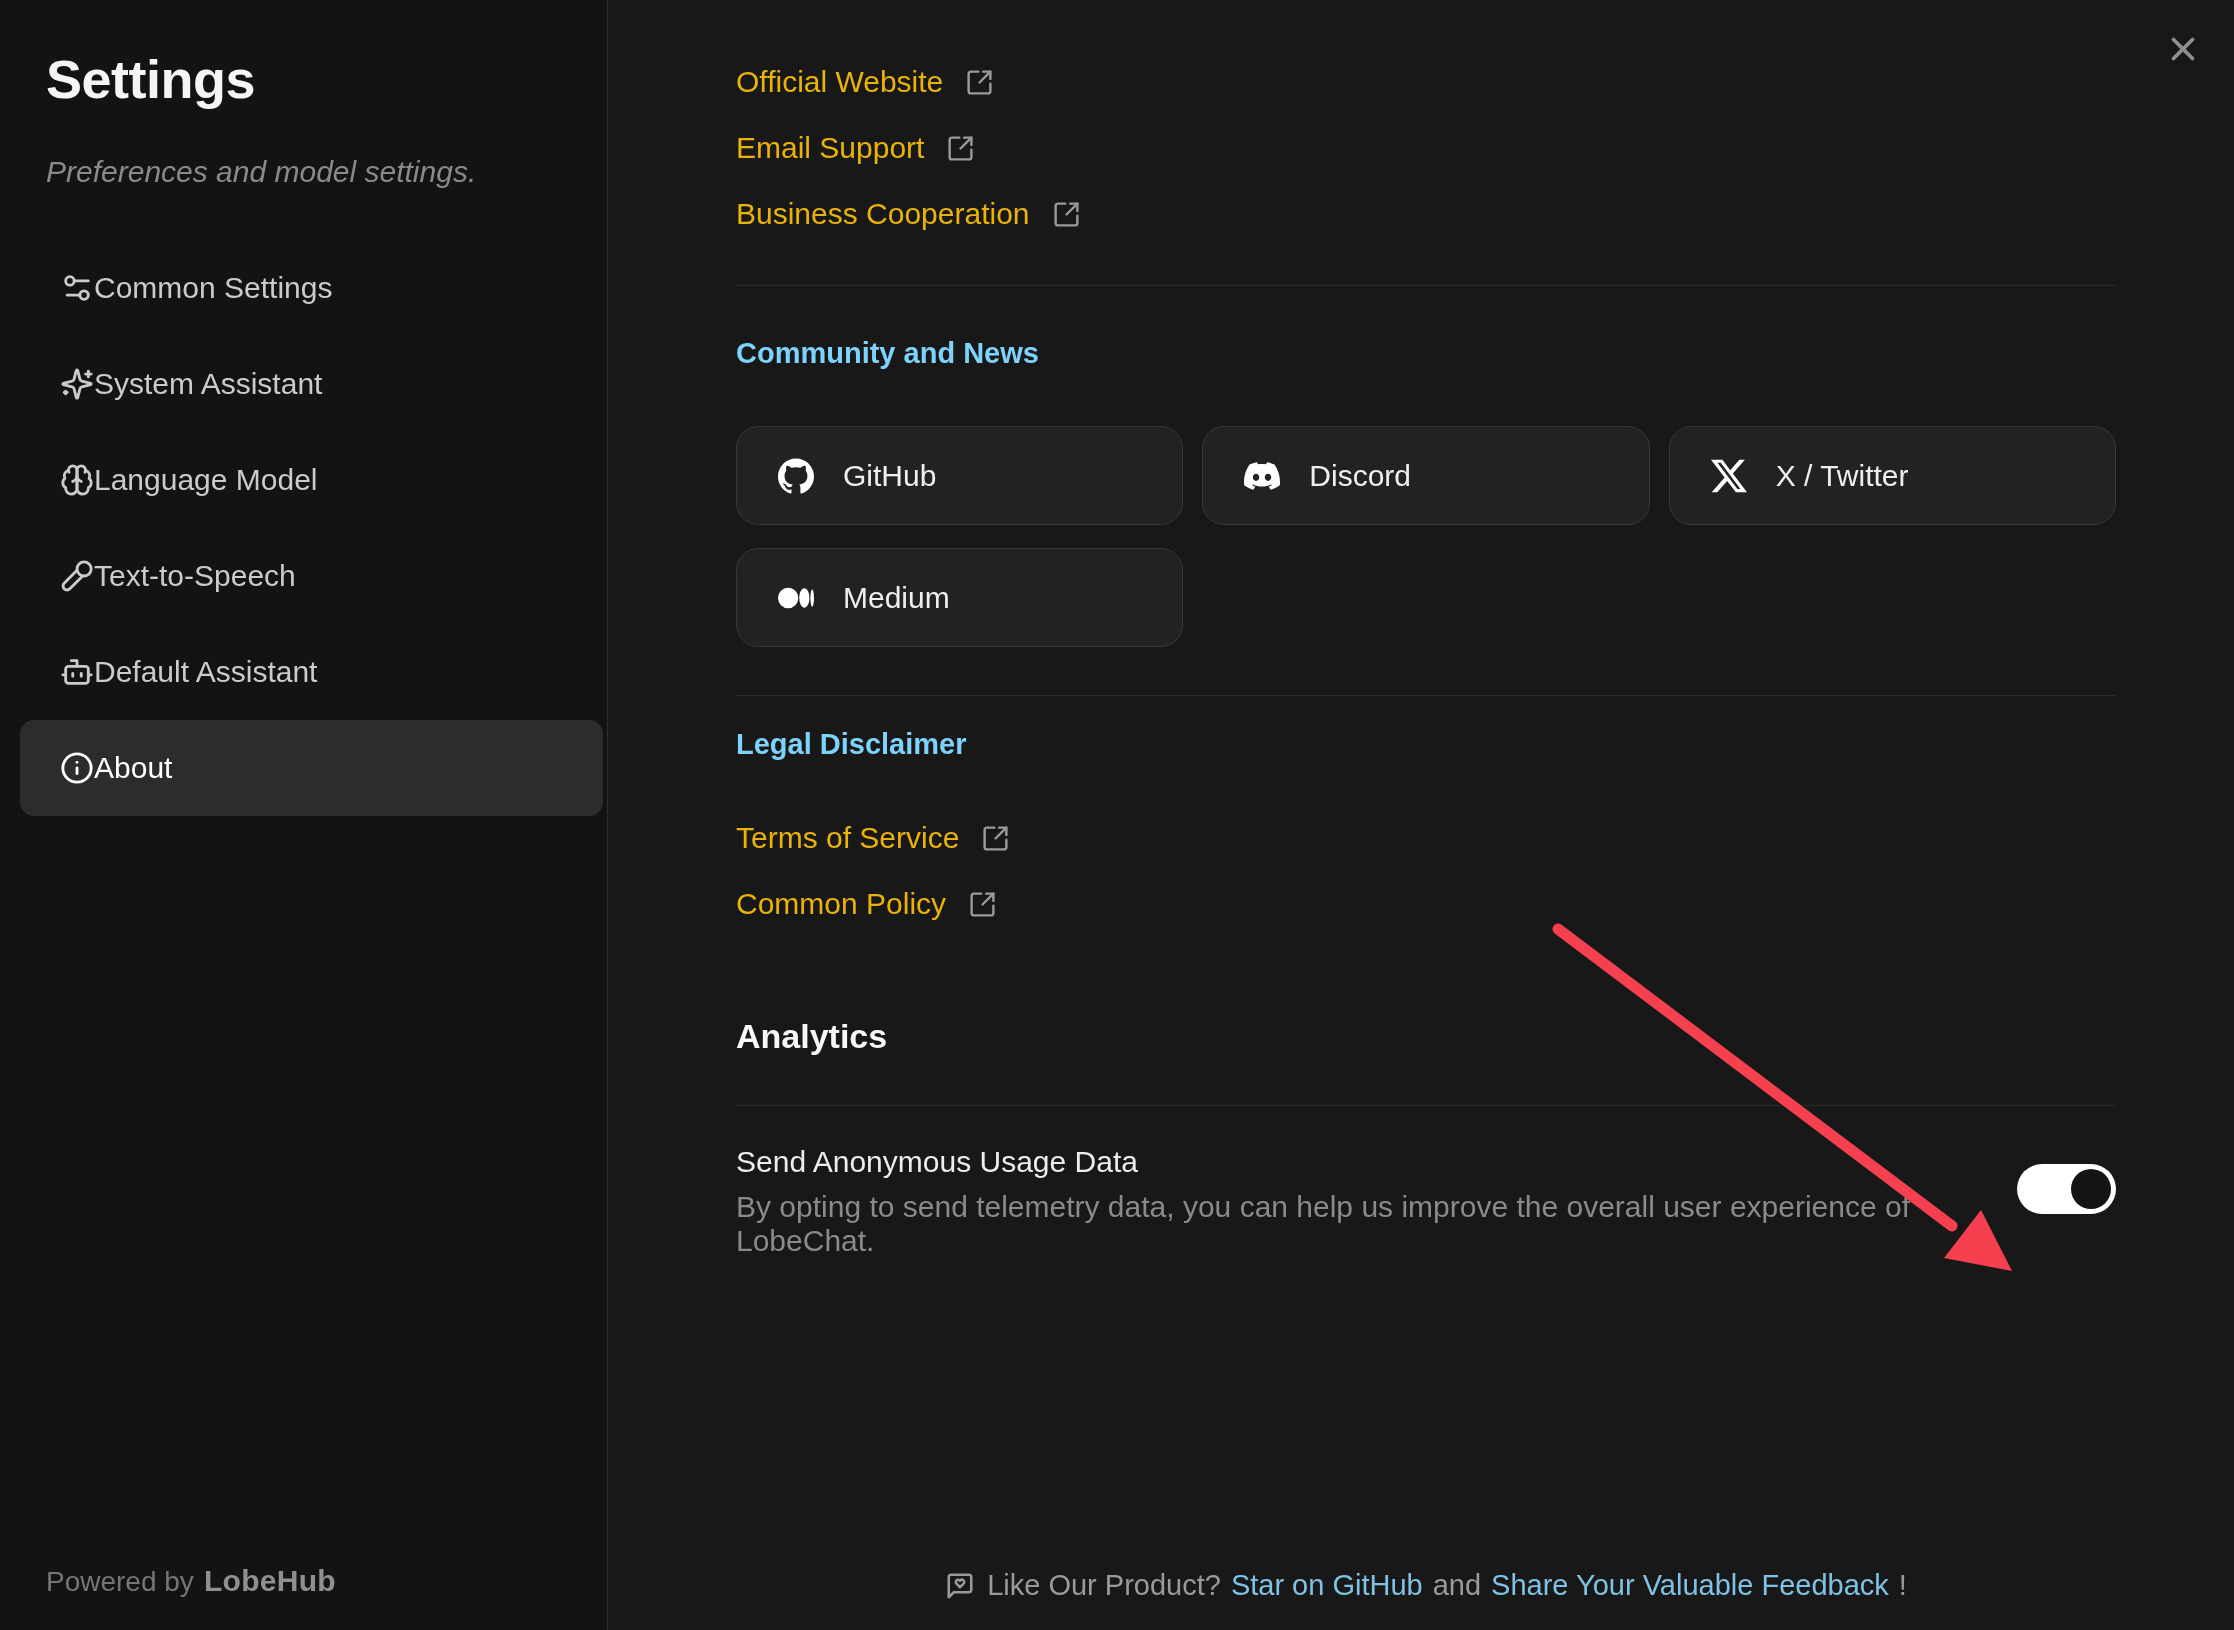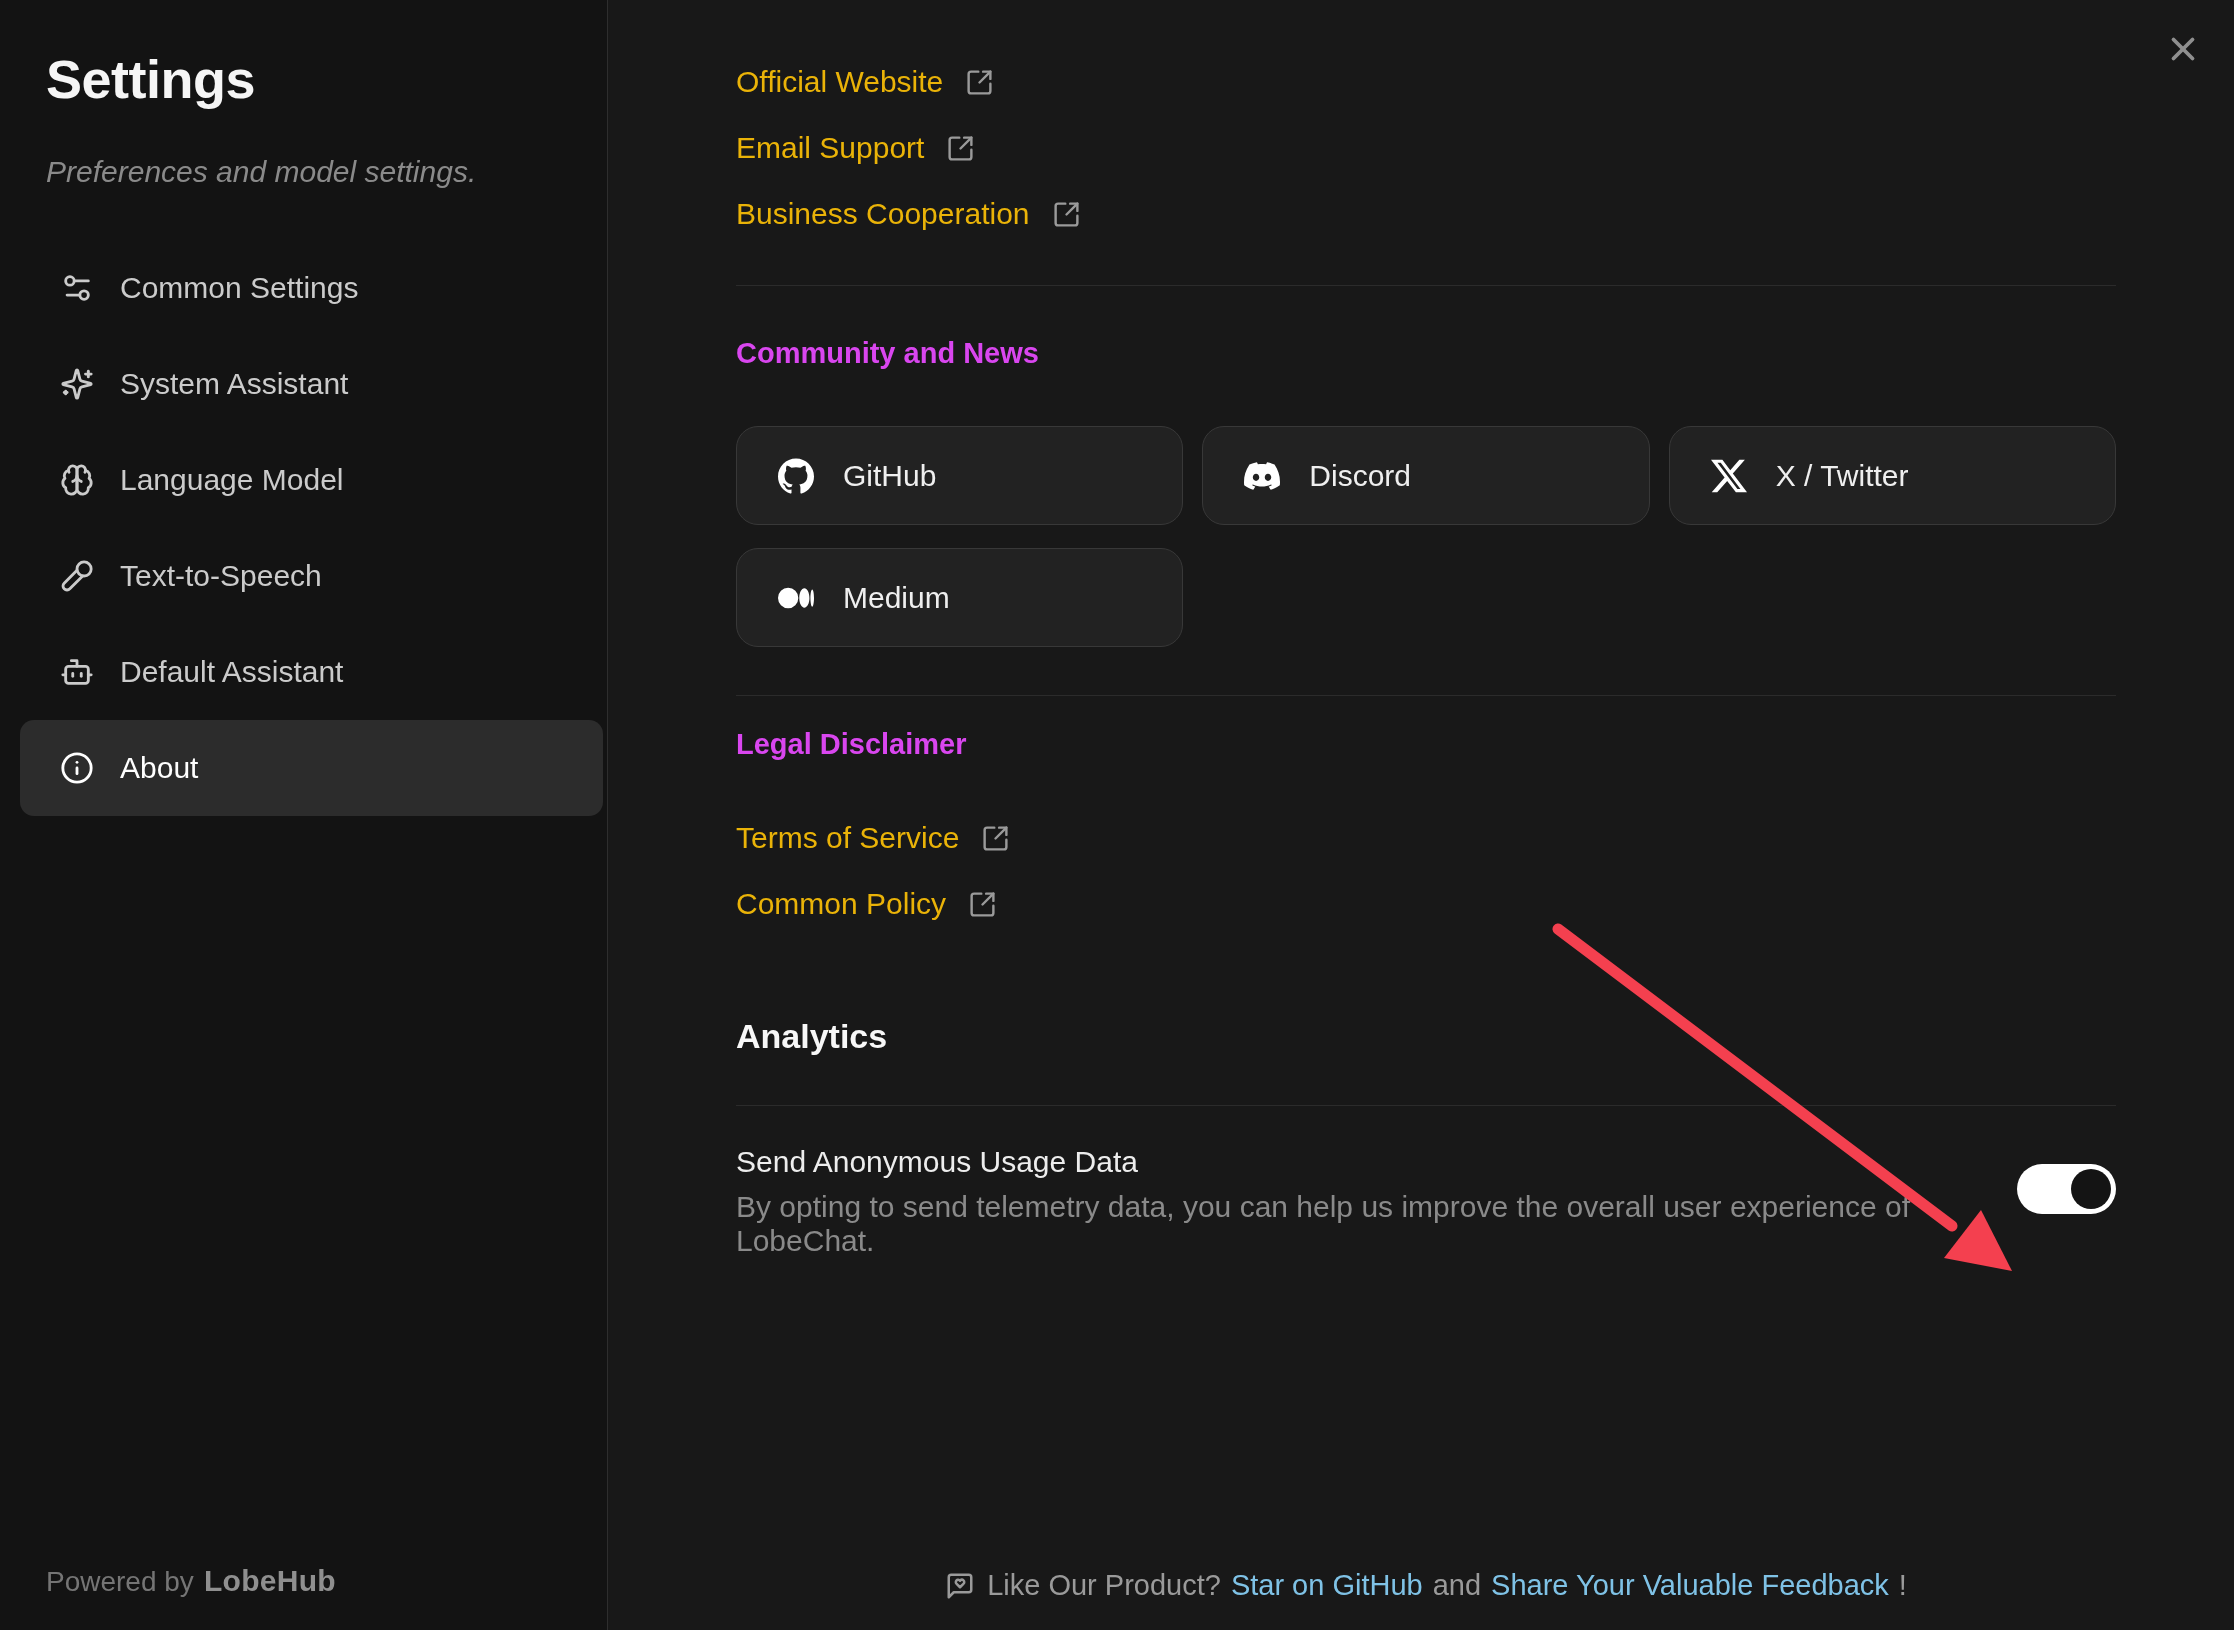--- a/index.html
+++ b/index.html
@@ -17,21 +17,21 @@
   .sidebar {
     position:absolute; left:0; top:0; bottom:0; width:608px;
     background:#131313;
     border-right:1px solid #2e2e2e;
     padding:46px 30px 30px 46px;
   }
   .sb-title { font-size:54px; line-height:66px; font-weight:700; color:#f5f5f5; letter-spacing:-0.5px; }
   .sb-subtitle { margin-top:40px; font-size:30px; line-height:40px; color:#8a8a8a; font-weight:400;font-style:italic; }
   .menu { margin:48px -26px 0 -26px; }
   .menu-item {
-    display:flex; align-items:center; gap:26px;
+    display:flex; align-items:center; 
     height:96px; padding:0 24px 0 40px;
     border-radius:14px;
     color:#cbcbcb; cursor:pointer;
   }
   .menu-item svg { width:34px; height:34px; stroke:#cbcbcb; fill:none; stroke-width:2; stroke-linecap:round; stroke-linejoin:round; flex:0 0 auto; }
   .menu-item .label { font-size:30px; }
   .menu-item.selected { background:#2c2c2c; color:#ffffff; }
   .menu-item.selected svg { stroke:#ffffff; }
   .powered { position:absolute; left:46px; bottom:32px; font-size:28px; color:#757575; }
   .powered b { font-size:30px; color:#8f8f8f; font-weight:700; margin-left:10px; letter-spacing:0.3px; }
@@ -45,21 +45,21 @@
   .contact-title {
     position:absolute; top:-36px; left:127px;
     font-size:34px; font-weight:700; color:#b5b5b5; line-height:46px;
   }
   .link-row { display:flex; align-items:center; gap:22px; height:66px; width:max-content; cursor:pointer; }
   .links-contact { padding-top:49px; }
   .link-row .ltext { font-size:30px; color:#eab308; }
   .link-row svg.ext { width:29px; height:29px; stroke:#9a9a9a; fill:none; stroke-width:2; stroke-linecap:round; stroke-linejoin:round; }
   hr.divider { border:none; border-top:1px solid #2b2b2b; }
   .hr1 { margin-top:38px; }
-  .sub-header { margin-top:47px; font-size:29px; line-height:40px; font-weight:700; color:#d946ef; }
+  .sub-header { margin-top:47px; font-size:29px; line-height:40px; font-weight:700; color:#7dd3fc; }
   .btn-grid {
     margin-top:53px;
     display:grid; grid-template-columns:repeat(3, 1fr);
     column-gap:19px; row-gap:23px;
   }
   .comm-btn {
     height:99px; background:#222222; border:1px solid #383838; border-radius:22px;
     display:flex; align-items:center; gap:28px; padding:0 40px;
     color:#efefef; cursor:pointer;
   }

